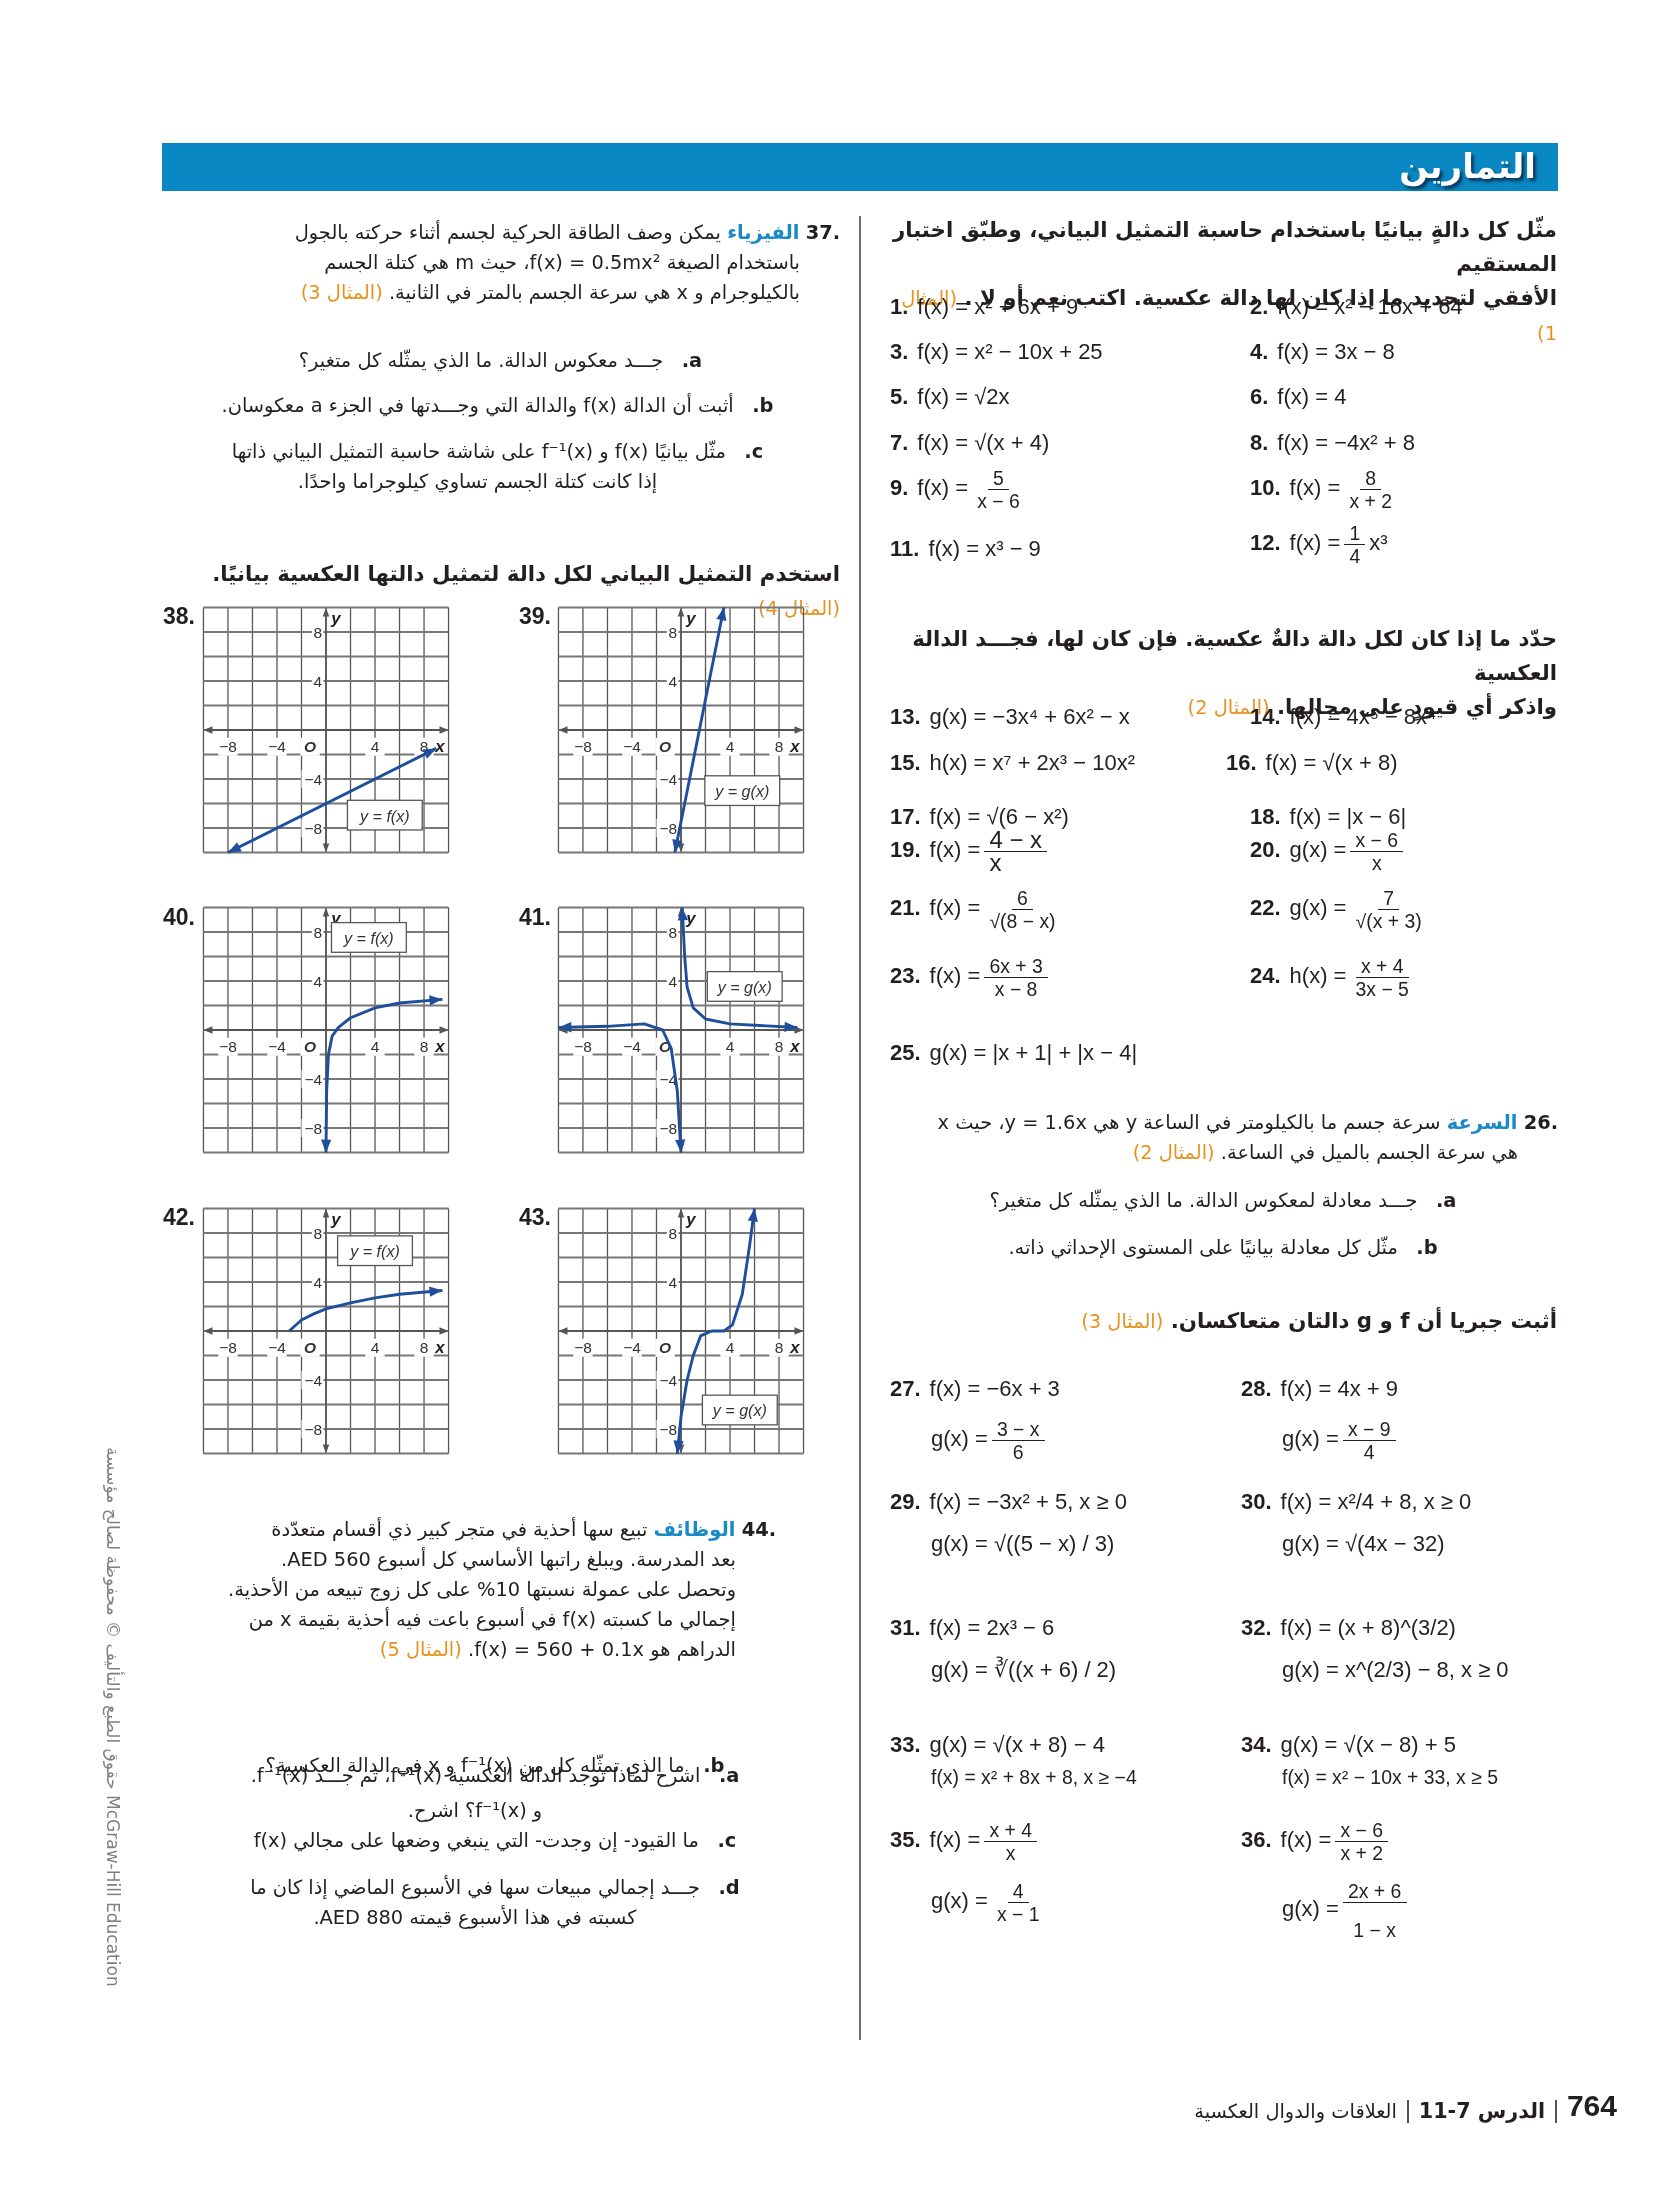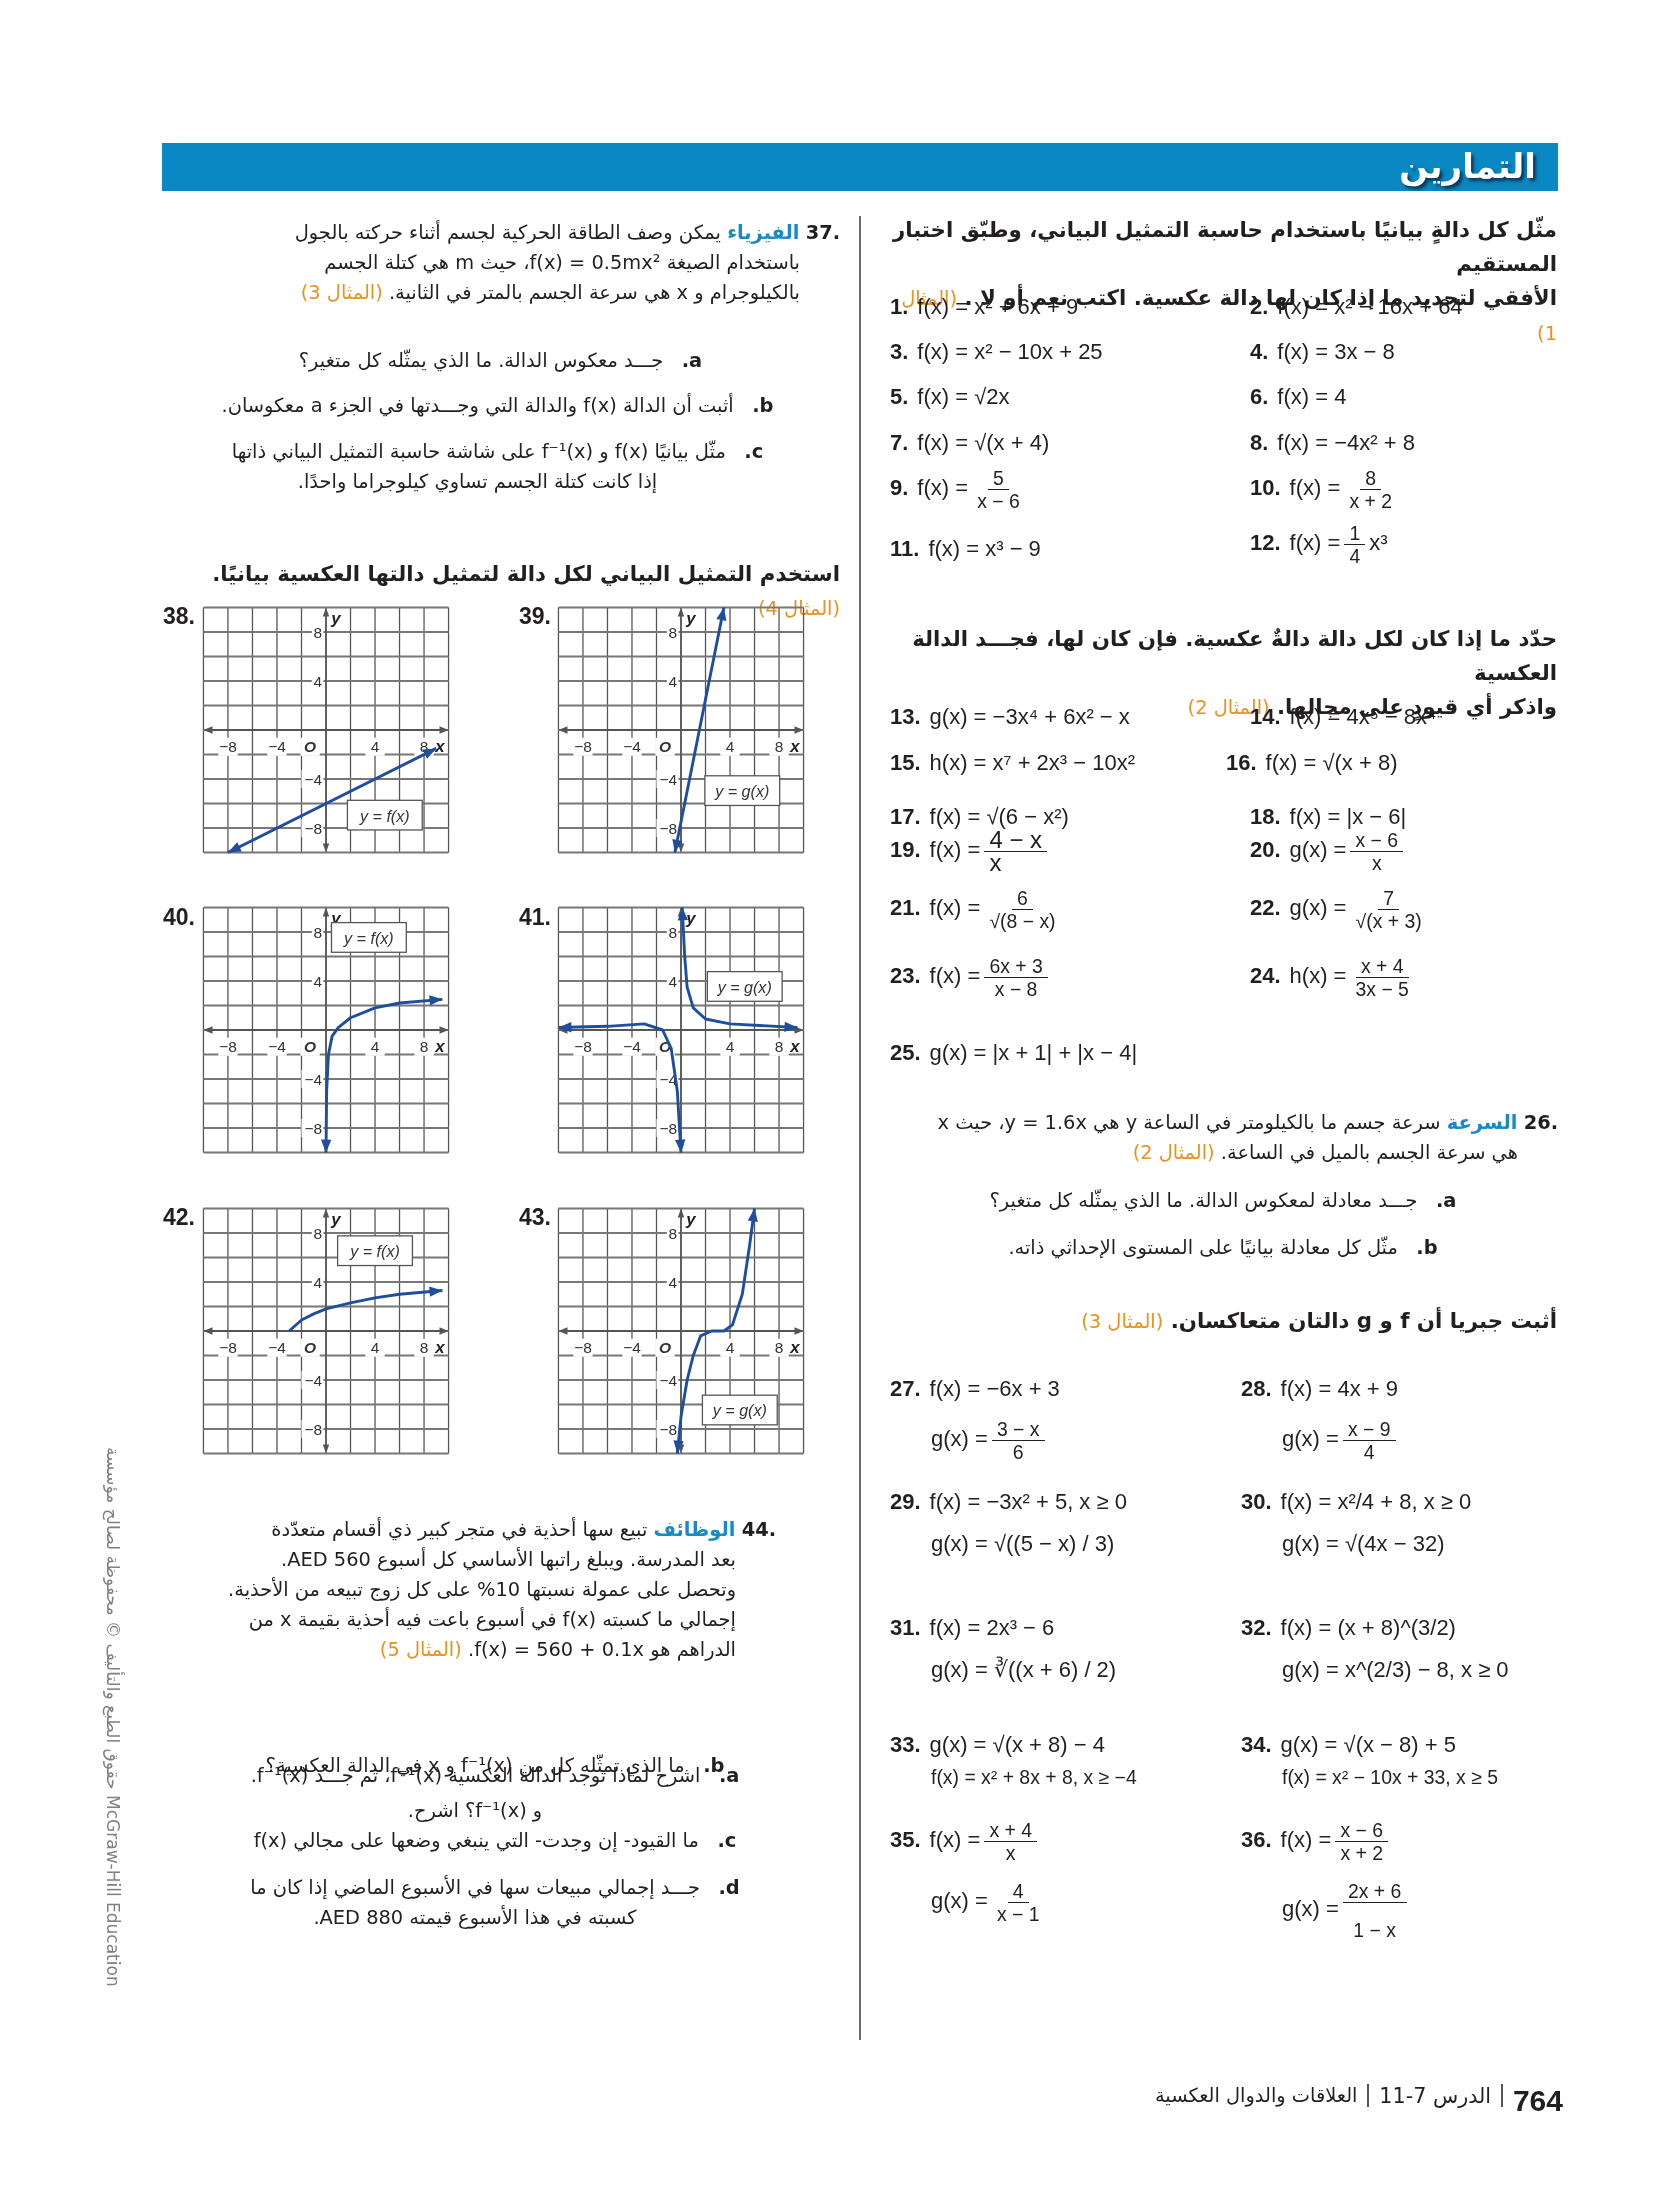--- a/index.html
+++ b/index.html
@@ -17,21 +17,21 @@
   .para { font-size:19.4px; line-height:30px; }
   .sub { font-size:19.4px; line-height:30px;text-align:center; }
   .num { font-weight:bold; }
   .ex { font-family:"Liberation Sans", sans-serif; font-size:22px; white-space:nowrap; direction:ltr; }
   .ex .n { font-weight:bold; margin-right:9px; }
   .eq { font-style:normal; }
   .ex2 { font-family:"Liberation Sans", sans-serif; font-size:22px; white-space:nowrap; direction:ltr; }
   .graph-label { font-family:"Liberation Sans", sans-serif; font-size:23px; font-weight:bold; }
   svg.graph text { font-family:"Liberation Sans", sans-serif; }
   .footer-num { font-family:"Liberation Sans", sans-serif; font-size:30px; font-weight:bold; }
-  .footer-lesson { font-size:20.7px; font-weight:normal; direction:rtl; }
+  .footer-lesson { font-size:20.7px; font-weight:bold; direction:rtl; }
   .footer-title { font-size:19.4px; direction:rtl; }
   .footer-sep { width:1.9px; height:23px; background:#555; }
   .sidebar-credit { left:84px; top:1447px; width:582px; height:39px; transform-origin:0 0;
                     transform:rotate(90deg) translate(0,-39px); font-size:17px; color:#808080;
                     white-space:nowrap; direction:ltr; }
 </style>
 </head>
 <body>
 
 <div class="abs header-bar">
@@ -574,20 +574,20 @@
   <div style="margin-right:40px;">و f⁻¹(x)؟ اشرح.</div>
   <div><span class="num">c.</span>&nbsp;&nbsp; <span>ما القيود- إن وجدت- التي ينبغي وضعها على مجالي f(x)</span></div>
 </div>
 <div class="abs rtl sub" style="left:162px; top:1873px; width:666px;">
   <div><span class="num">d.</span>&nbsp;&nbsp; <span>جـــد إجمالي مبيعات سها في الأسبوع الماضي إذا كان ما</span></div>
   <div style="margin-right:40px;">كسبته في هذا الأسبوع قيمته AED 880.</div>
 </div>
 
 <div class="abs sidebar-credit">حقوق الطبع والتأليف © محفوظة لصالح مؤسسة McGraw-Hill Education</div>
 
-<div class="abs" style="left:1098px; top:2084px; width:465px; height:39px; display:flex; align-items:flex-start; justify-content:flex-end; gap:10px; direction:ltr;">
+<div class="abs" style="left:1152px; top:2084px; width:465px; height:39px; display:flex; align-items:flex-end; justify-content:flex-end; gap:10px; direction:ltr;">
   <span class="footer-title">العلاقات والدوال العكسية</span>
   <span class="footer-sep"></span>
   <span class="footer-lesson">الدرس 7-11</span>
   <span class="footer-sep"></span>
   <span class="footer-num">764</span>
 </div>
 
 
 </body></html>

